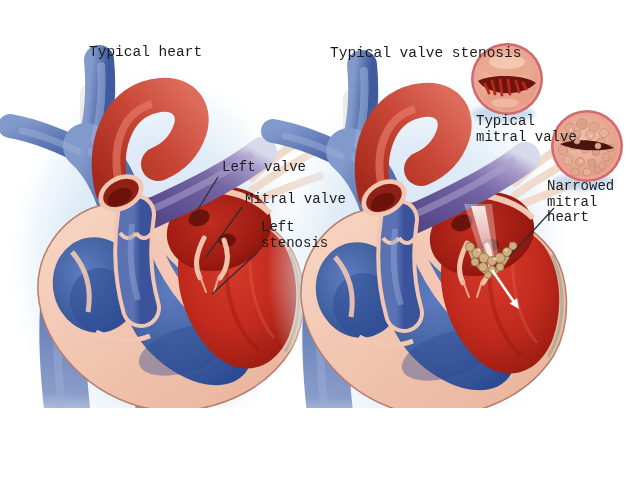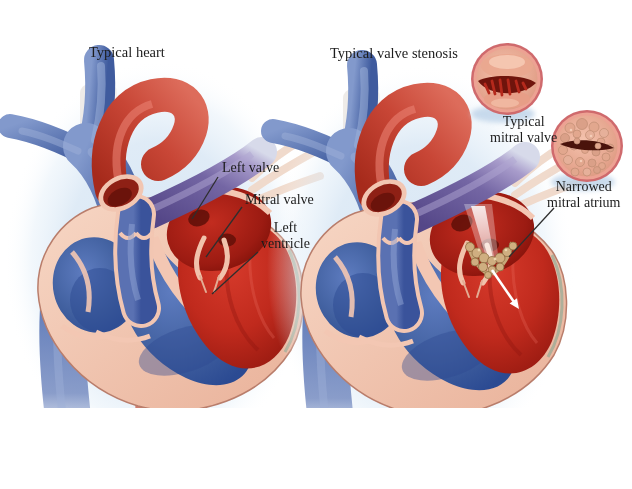--- a/index.html
+++ b/index.html
@@ -1,19 +1,18 @@
 <!DOCTYPE html>
 <html><head>
 <meta charset="utf-8">
 <style>
   html,body{margin:0;padding:0;background:#fff;}
   .canvas{
     position:relative;width:632px;height:408px;background:#ffffff;overflow:hidden;
-    font-family:Liberation Serif, serif;
-    text-align:center;
+    font-family:Liberation Mono, monospace;
   }
   .art{position:absolute;left:0;top:0;}
   .title{
     position:absolute;font-size:14.5px;line-height:1.1;color:#1c1c1c;white-space:pre-line;
   }
   .label{
     position:absolute;font-size:14px;line-height:1.12;color:#1c1c1c;white-space:pre-line;
   }
   .copyright{
     position:absolute;left:5px;top:467px;font-size:8px;letter-spacing:.5px;color:#8f8f8f;
@@ -269,19 +268,19 @@
       <line x1="554" y1="208" x2="509" y2="257"></line>
     </g>
   </svg>
 
   <div class="title" style="left:89px;top:45px">Typical heart</div>
   <div class="title" style="left:330px;top:46px">Typical valve stenosis</div>
 
   <div class="label" style="left:222px;top:160px">Left valve</div>
   <div class="label" style="left:245px;top:192px">Mitral valve</div>
   <div class="label" style="left:261px;top:220px">Left
-ventricle</div>
-  <div class="label" style="left:490px;top:114px">Typical
+stenosis</div>
+  <div class="label" style="left:476px;top:114px">Typical
 mitral valve</div>
   <div class="label" style="left:547px;top:179px">Narrowed
-mitral atrium</div>
+mitral heart</div>
 
 </div>
 
 </body></html>

